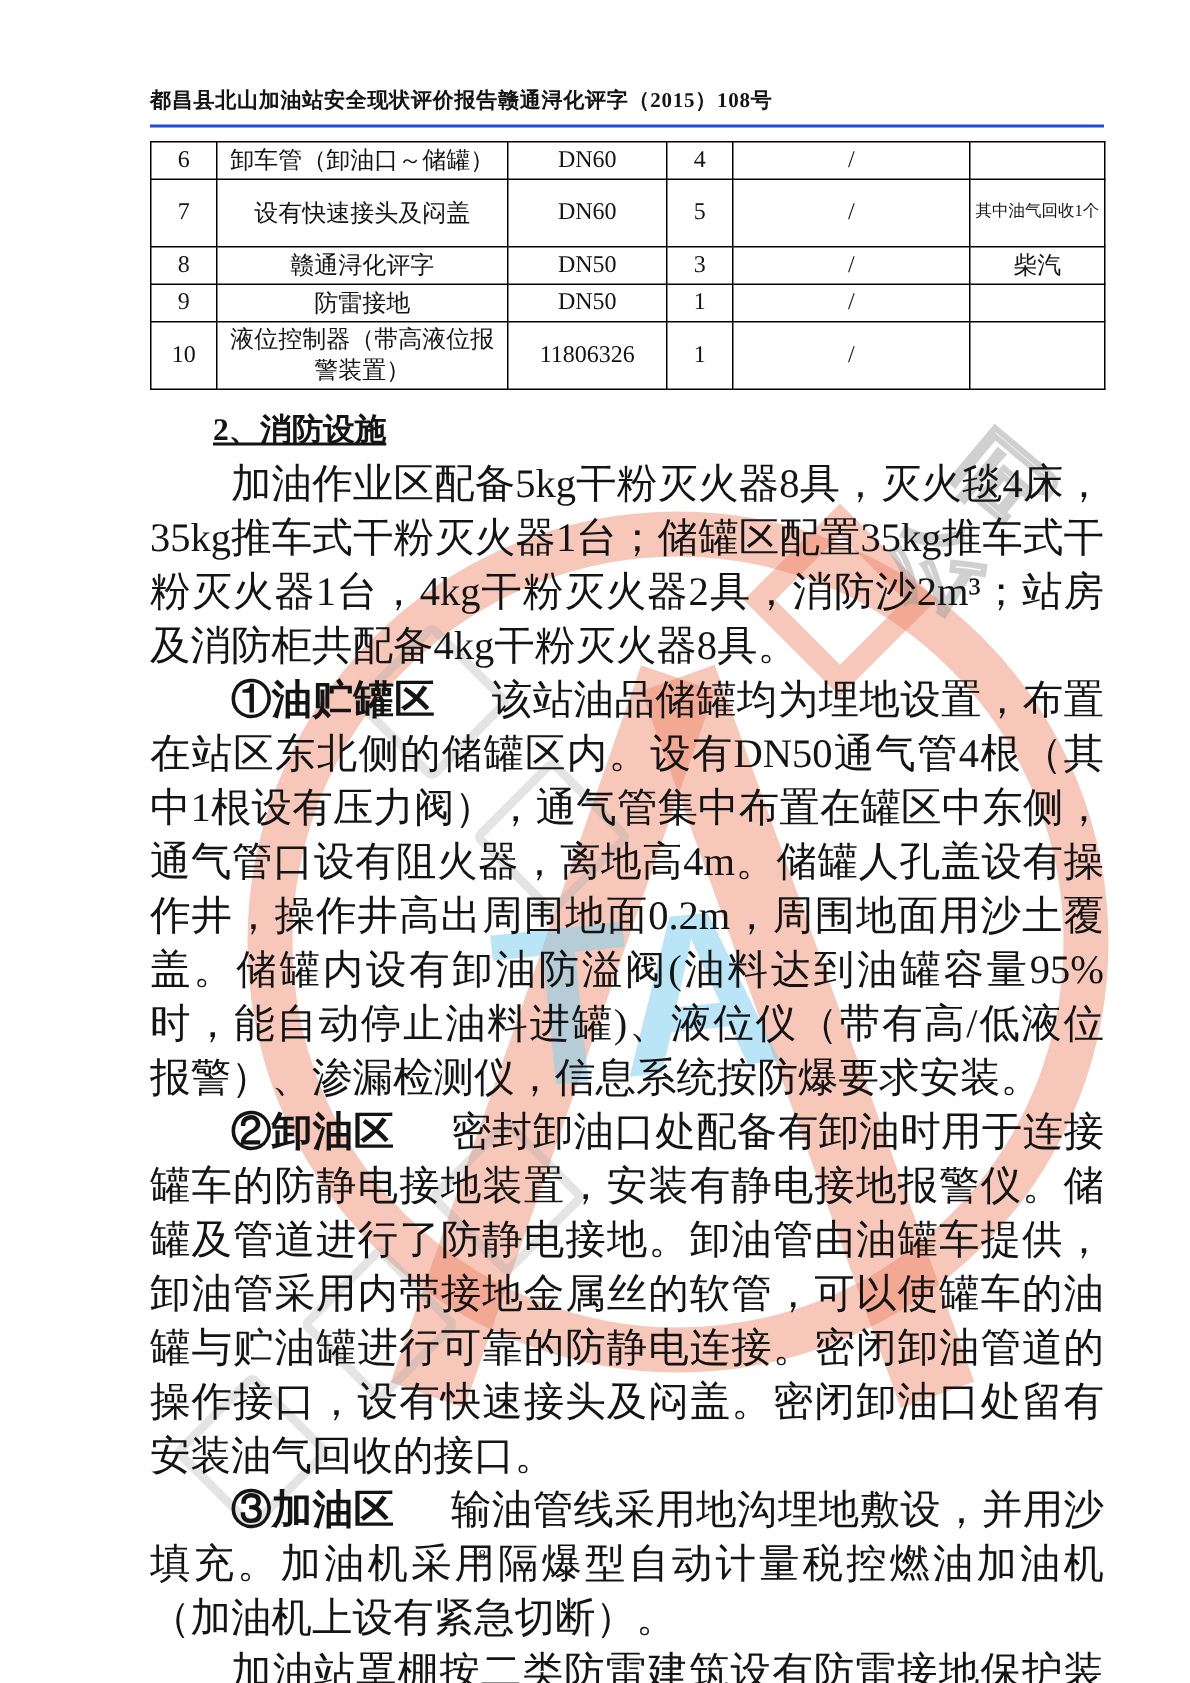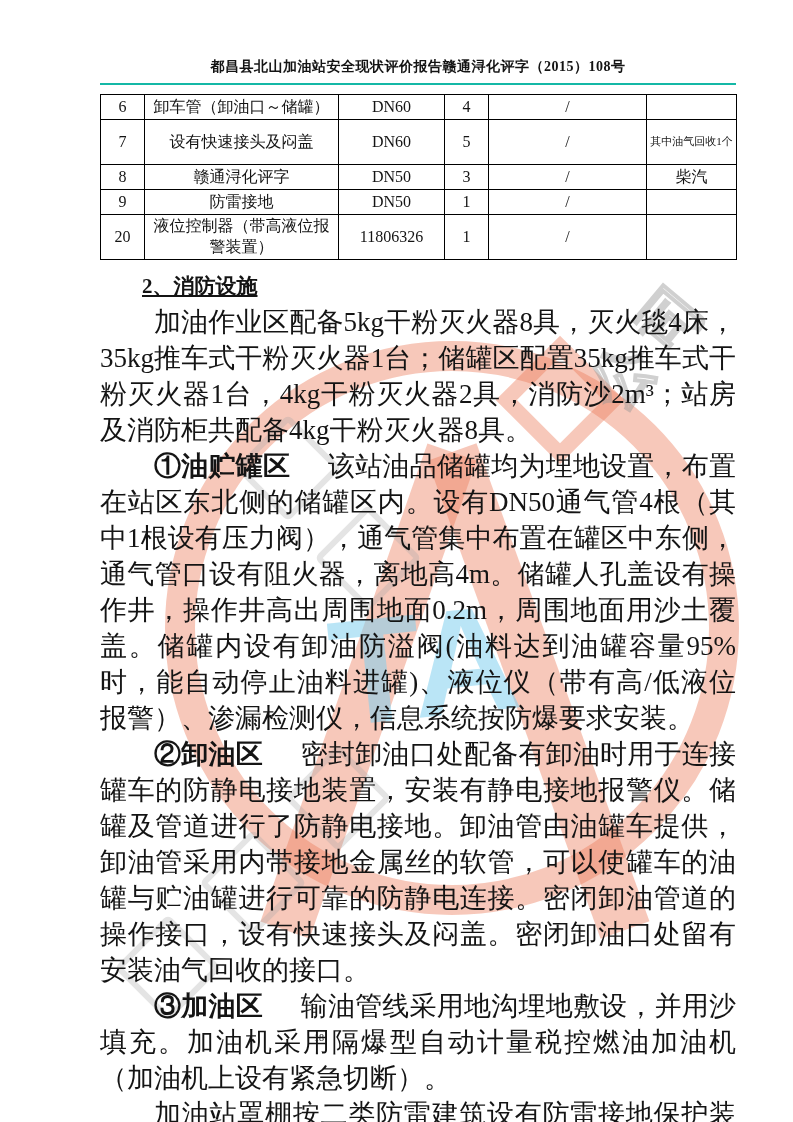--- a/index.html
+++ b/index.html
@@ -4,23 +4,23 @@
 <style>
   html,body{margin:0;padding:0;}
   body{
     width:793px;height:1122px;position:relative;background:#ffffff;
     font-family:"Liberation Serif","DejaVu Serif",serif;color:#141414;
     overflow:hidden;
   }
   .page{position:absolute;left:100px;top:58px;width:636px;z-index:2;}
   
   .doc-header{
-    display:flex;justify-content:center;align-items:flex-end;
+    display:flex;justify-content:flex-start;align-items:flex-end;
     font-size:14px;font-weight:bold;letter-spacing:.5px;
-    border-bottom:2px solid #14b8a6;padding-bottom:7px;
+    border-bottom:2px solid #1d4ed8;padding-bottom:7px;
   }
   
   table.equip{border-collapse:collapse;width:636px;margin-top:9px;
     font-size:16px;text-align:center;table-layout:fixed;}
   table.equip td{border:1.5px solid #000;padding:1px 2px;vertical-align:middle;
     overflow:hidden;}
   tr.r-short{height:25px;}
   tr.r-tall{height:45px;}
   td.note-small{font-size:11px;line-height:1.25;}
   
@@ -112,21 +112,21 @@
       </tr>
       <tr class="r-short">
         <td>9</td>
         <td>防雷接地</td>
         <td>DN50</td>
         <td>1</td>
         <td>/</td>
         <td></td>
       </tr>
       <tr class="r-short">
-        <td>20</td>
+        <td>10</td>
         <td>液位控制器（带高液位报警装置）</td>
         <td>11806326</td>
         <td>1</td>
         <td>/</td>
         <td></td>
       </tr>
     </tbody>
   </table>
 
   <h3 class="sec-heading first">2、消防设施</h3>

